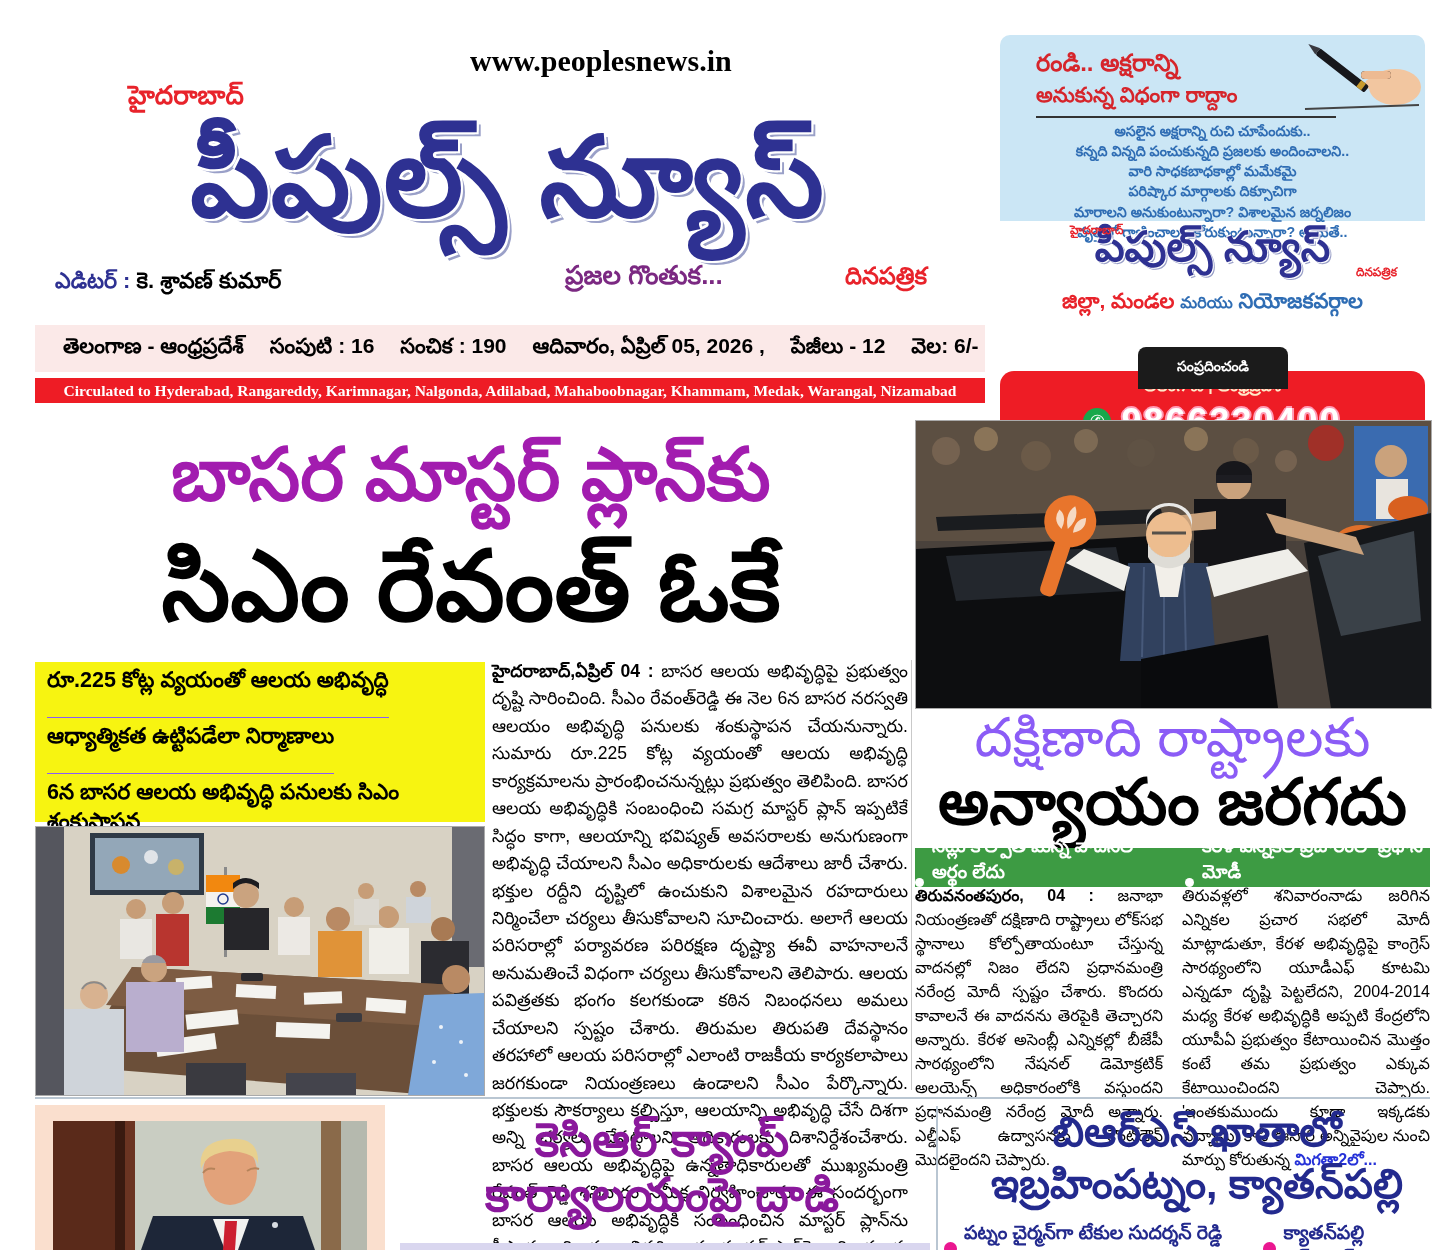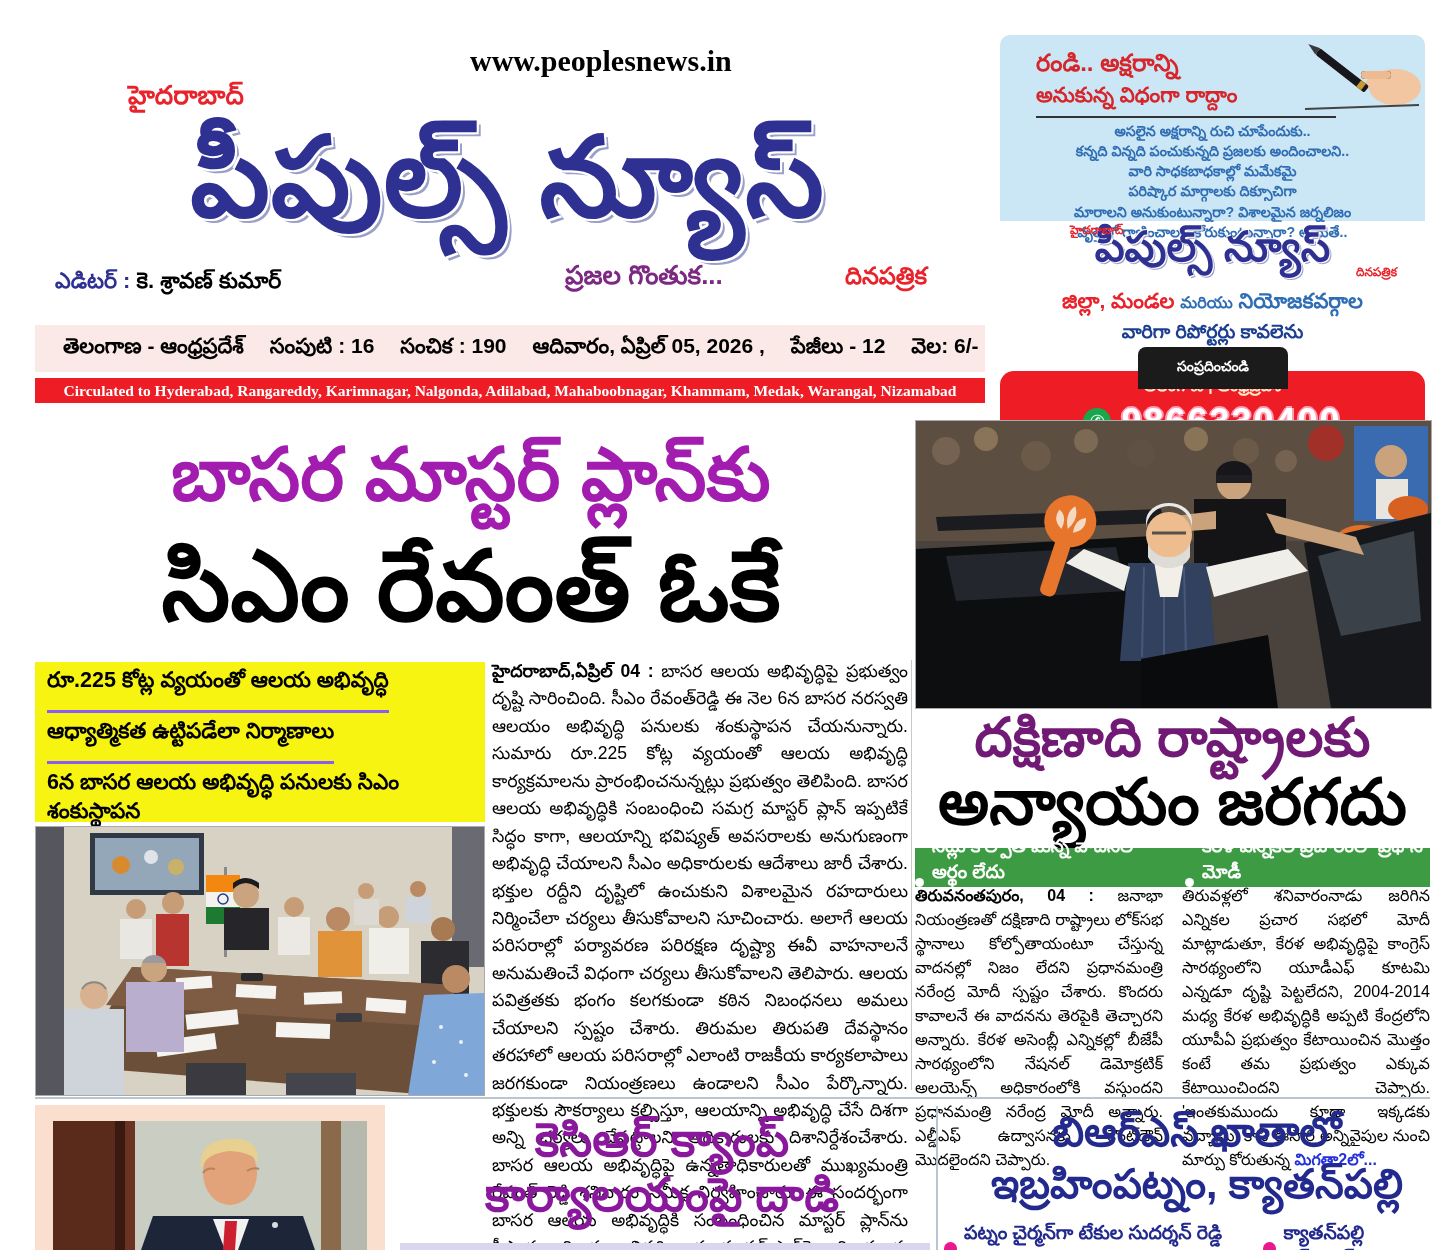--- a/index.html
+++ b/index.html
@@ -56,31 +56,31 @@
   .ad-phone{font-size:36px;font-weight:bold;color:#fff;letter-spacing:2px;
             text-shadow:-2px 0 0 #ff9bb5,2px 0 0 #ff9bb5,0 -2px 0 #ff9bb5,0 2px 0 #ff9bb5;}
   .phone-ic{width:28px;height:28px;border-radius:50%;background:#17a84b;color:#fff;
             display:flex;align-items:center;justify-content:center;font-size:18px;}
 
   
   .lead-h1{left:35px;top:438px;width:872px;font-size:74px;font-weight:bold;color:#a21caf;line-height:1;}
   .lead-h2{left:35px;top:530px;width:872px;font-size:98px;font-weight:bold;color:#000;line-height:1.15;}
   .hl-box{left:35px;top:662px;width:450px;height:160px;background:#f7f411;padding:6px 12px;box-sizing:border-box;}
   .hl-item{display:table;font-size:21.5px;font-weight:bold;color:#000;
-           border-bottom:3px solid #8b5cf6;padding-bottom:13px;margin-bottom:6px;}
+           border-bottom:1px solid #8b5cf6;padding-bottom:20px;margin-bottom:6px;}
   .photo-frame{border:1px solid #aaa;}
   .meeting{left:35px;top:826px;width:448px;height:268px;}
   .lead-body{left:492px;top:658px;width:416px;height:438px;font-size:17.6px;line-height:1.56;
              text-align:justify;color:#000;}
   .cont{color:#2531d8;font-weight:bold;}
   .colrule{left:911px;top:660px;width:1px;height:430px;background:#c9c9c9;}
 
   
   .modi{left:915px;top:420px;width:515px;height:287px;}
-  .modi-h1{left:915px;top:710px;width:515px;font-size:54px;font-weight:bold;color:#701a75;line-height:1;}
+  .modi-h1{left:915px;top:710px;width:515px;font-size:54px;font-weight:normal;color:#8b5cf6;line-height:1;}
   .modi-h2{left:915px;top:764px;width:515px;font-size:64px;font-weight:bold;color:#000;line-height:1.2;}
   .greenbar{left:915px;top:848px;width:515px;height:39px;background:#3d9b43;color:#fff;
             display:flex;align-items:flex-end;justify-content:center;gap:8px;
             font-size:18.5px;font-weight:bold;}
   .wdot{width:9px;height:9px;border-radius:50%;background:#fff;flex:0 0 auto;}
   .modi-col{top:884px;width:248px;height:208px;font-size:16px;line-height:1.5;text-align:justify;color:#000;}
   .modi-col1{left:915px;}
   .modi-col2{left:1182px;}
 
   
@@ -149,21 +149,20 @@
     </div>
     <div class="ad-mid">
       <span class="ad-logo-city">హైదరాబాద్</span>
       <div class="ad-logo">పీపుల్స్ న్యూస్</div>
       <span class="ad-logo-daily">దినపత్రిక</span>
       <div class="ad-line1">
         <span class="red">జిల్లా, మండల</span>
         <span class="mid">మరియు</span>
         <span class="blue">నియోజకవర్గాల</span>
       </div>
-      <div class="ad-line2">వారిగా రిపోర్టర్లు కావలెను</div>
     </div>
     <div class="ad-contact">సంప్రదించండి</div>
     <div class="ad-red">
       <div class="ad-region">తెలంగాణ | ఆంధ్రప్రదేశ్</div>
       <div class="ad-phone-row">
         <span class="phone-ic">✆</span>
         <span class="ad-phone">9866330400</span>
       </div>
     </div>
   </div>

